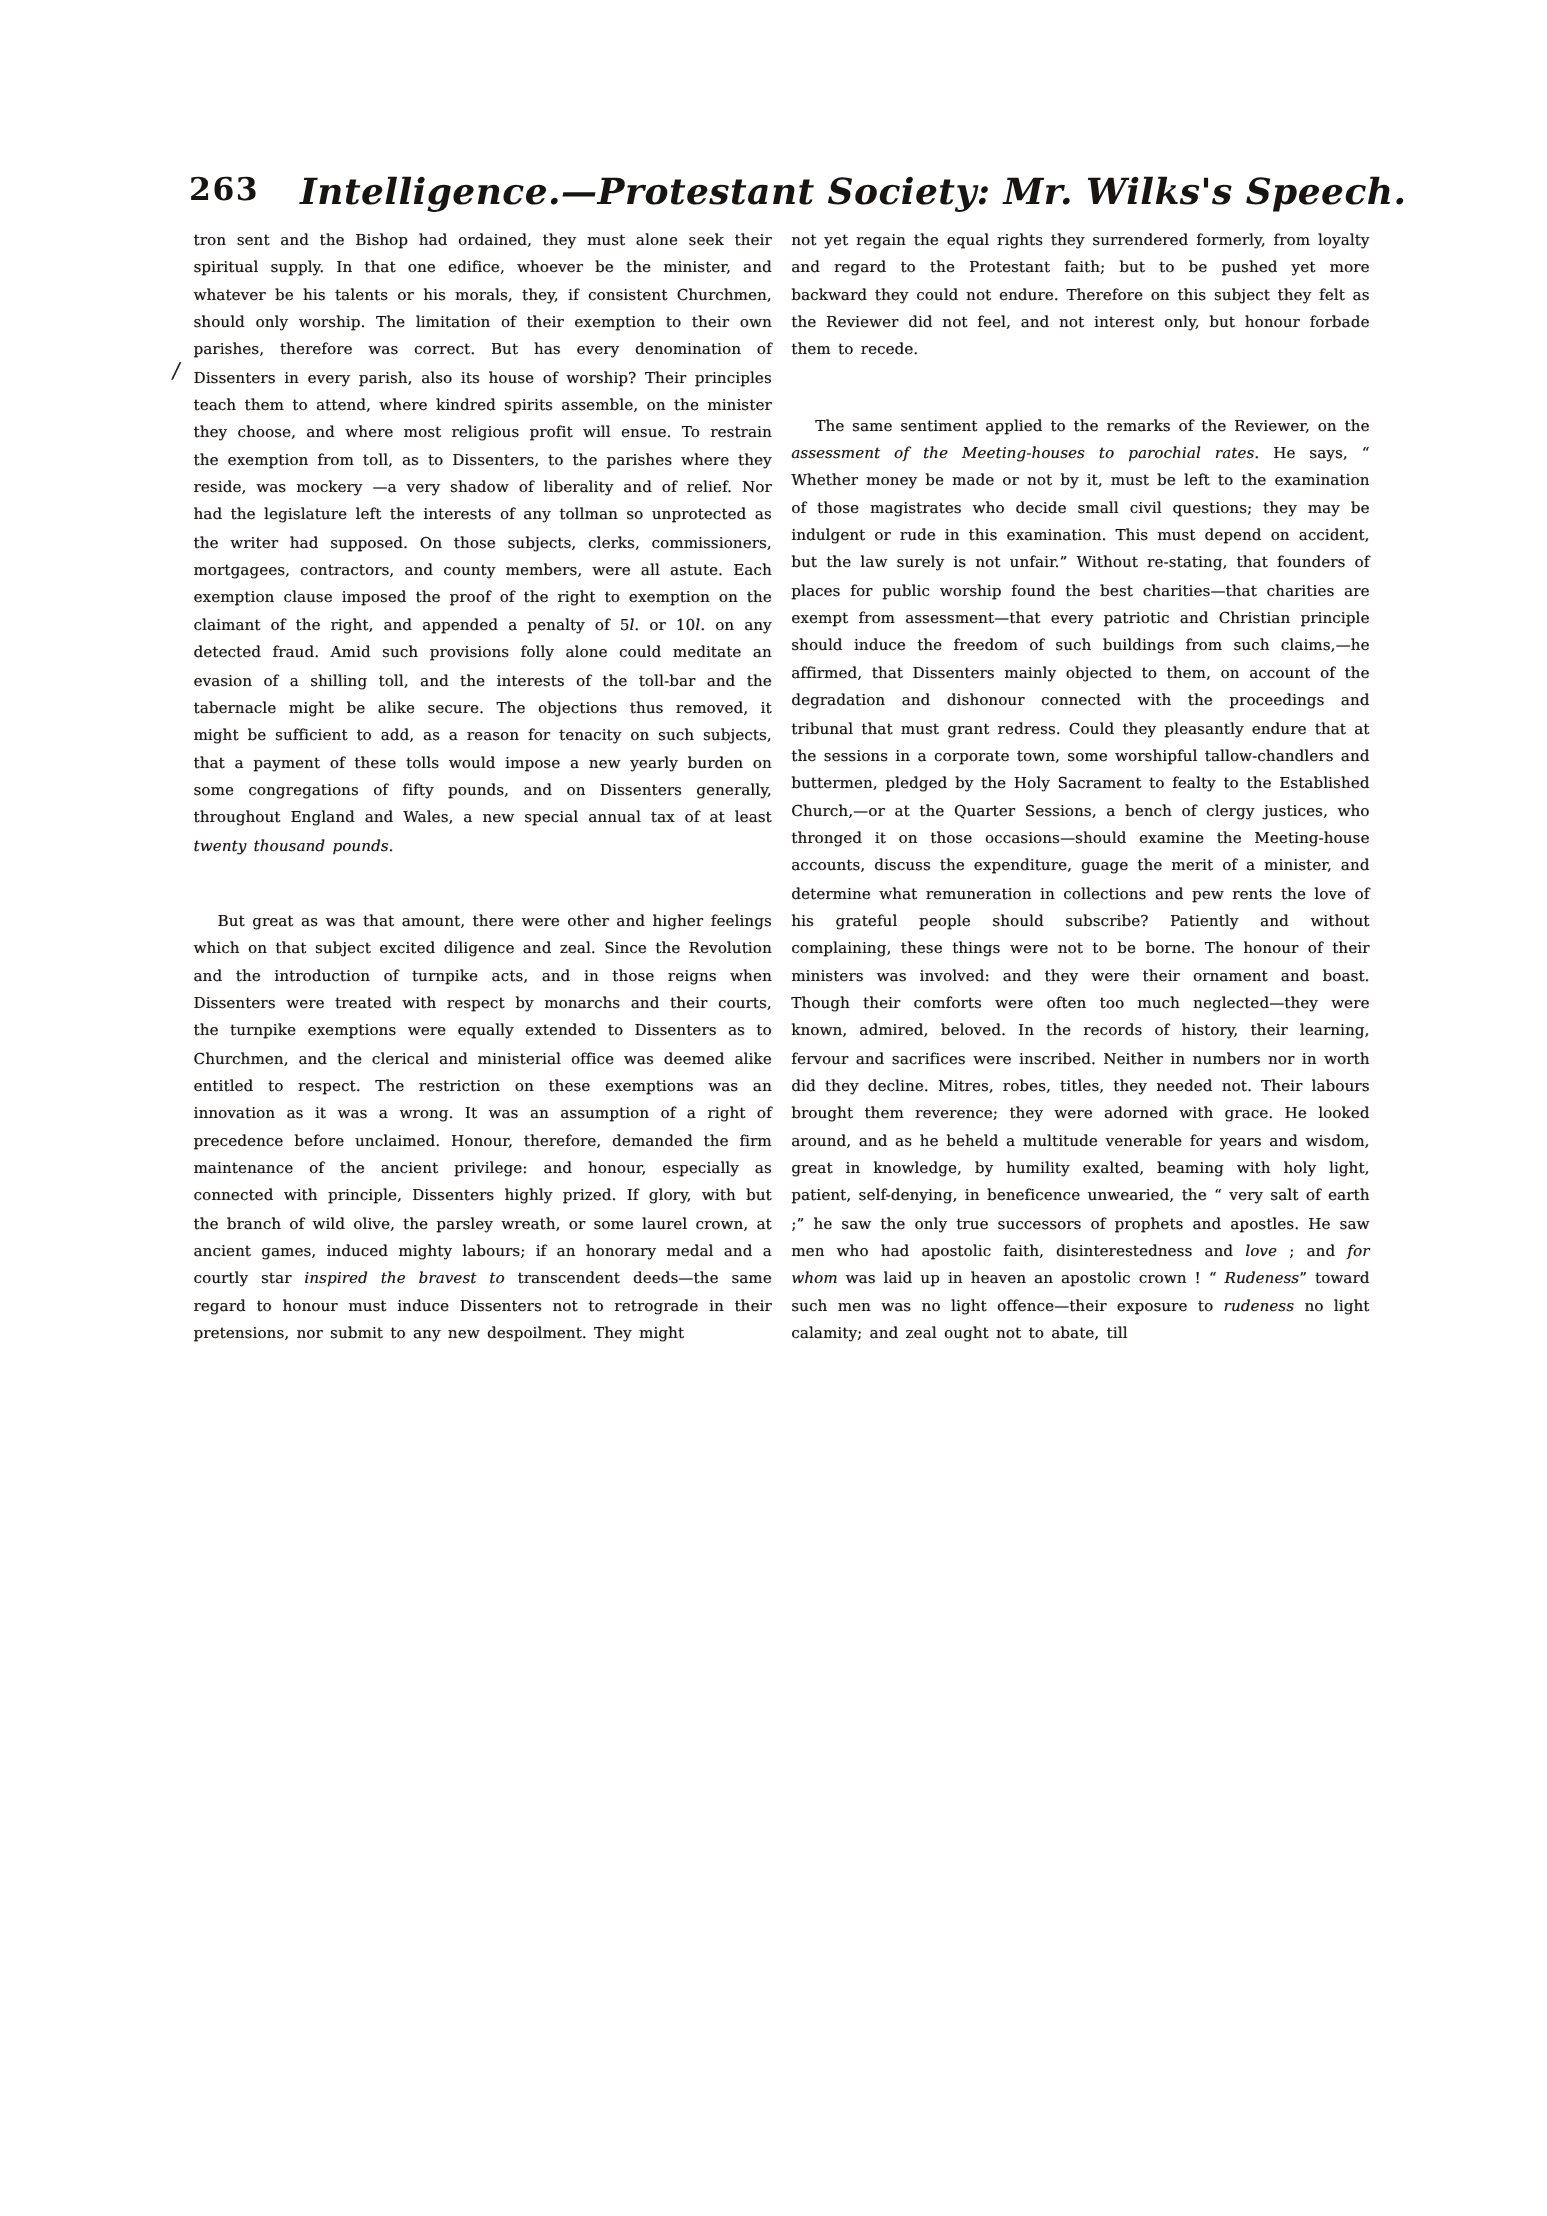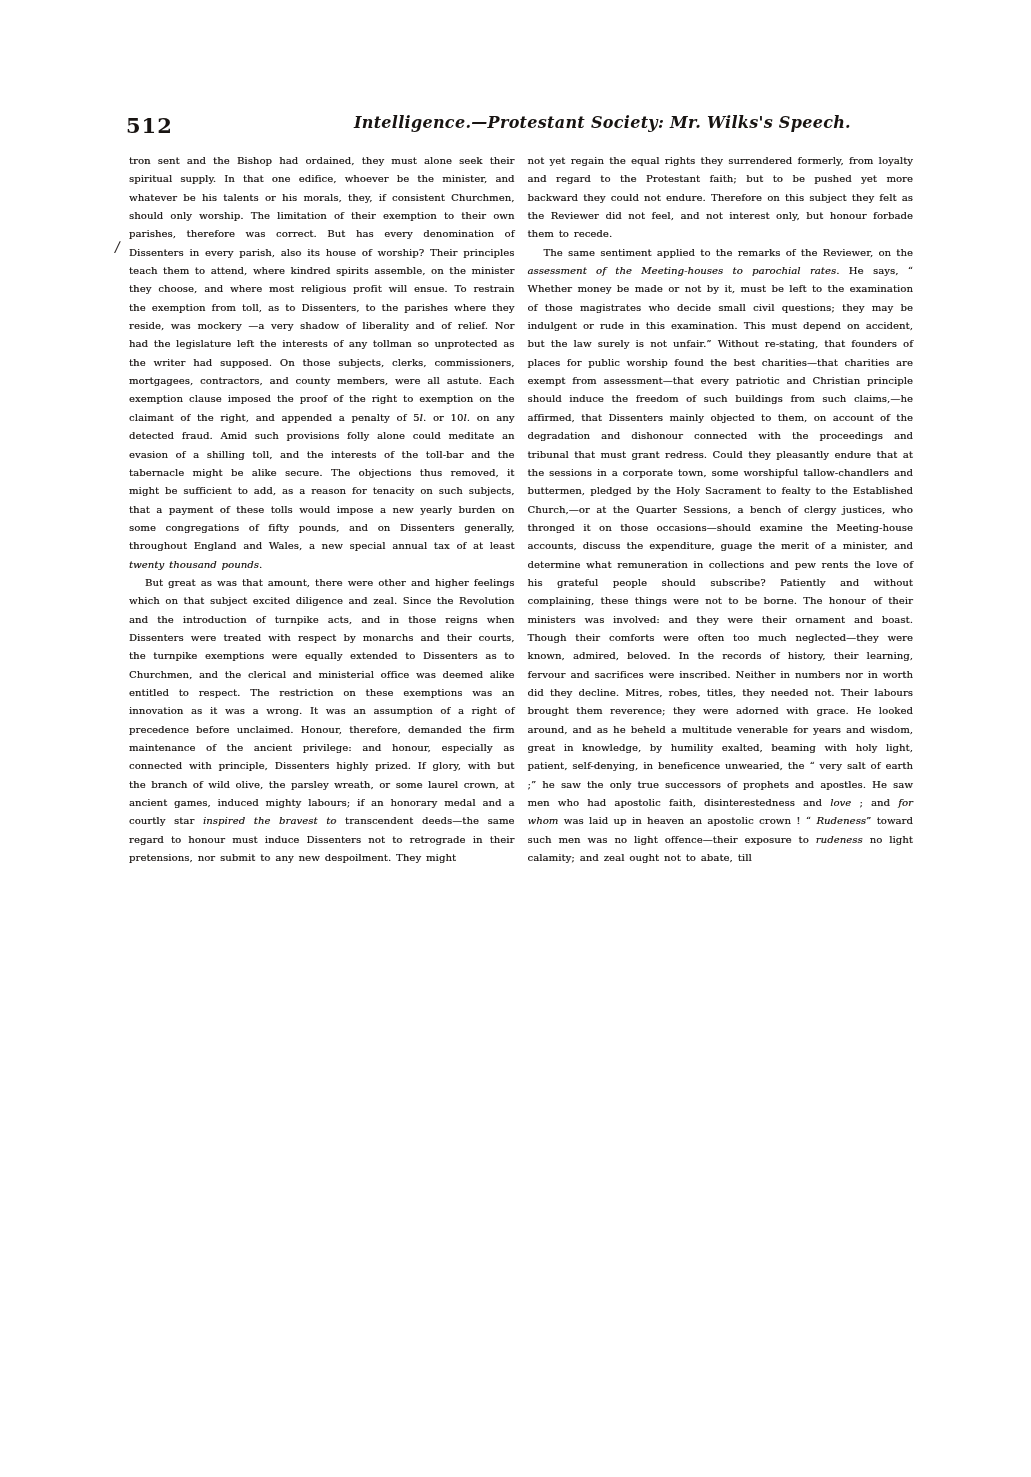--- a/index.html
+++ b/index.html
@@ -29,22 +29,22 @@
     top: 0;
     font-size: 21px;
     font-weight: 700;
     letter-spacing: 1px;
   }
   .running-title {
     position: absolute;
     left: 200px;
     right: 180px;
     top: 0;
-    text-align: right;
-    font-size: 16px;
+    text-align: left;
+    font-size: 24px;
     font-weight: 700;
     font-style: italic;
     letter-spacing: 0.3px;
     white-space: nowrap;
   }
   .columns {
     position: absolute;
     top: 152px;
     left: 129px;
     right: 118px;
@@ -57,38 +57,38 @@
   }
   .para {
     margin: 0;
     font-size: 10px;
     line-height: 18.35px;
     text-align: justify;
     word-spacing: 1.6px;
     letter-spacing: 0.1px;
     text-shadow: 0.3px 0.3px 0.5px rgba(25, 18, 14, 0.55);
   }
-  .para.indent { text-indent: 16px; }
+  .para.indent { text-indent: 16px; margin-top: 32px; }
   .para i { font-style: italic; }
   .margin-mark {
     position: absolute;
     left: 115px;
     top: 238px;
     font-size: 15px;
     color: #2a2423;
     transform: rotate(8deg);
   }
 </style>
 </head>
 <body>
 
 <div class="page">
 
   <div class="header">
-    <span class="page-number">512</span>
+    <span class="page-number">263</span>
     <span class="running-title">Intelligence.—Protestant Society: Mr. Wilks's Speech.</span>
   </div>
 
   <span class="margin-mark">/</span>
 
   <div class="columns">
     <div class="col">
         <p class="para"><span>tron sent and the Bishop had ordained, they must alone seek their spiritual supply. In that one edifice, whoever be the minister, and whatever be his talents or his morals, they, if consistent Churchmen, should only worship. The limitation of their exemption to their own parishes, therefore was correct. But has every denomination of Dissenters in every parish, also its house of worship? Their principles teach them to attend, where kindred spirits assemble, on the minister they choose, and where most religious profit will ensue. To restrain the exemption from toll, as to Dissenters, to the parishes where they reside, was mockery —a very shadow of liberality and of relief. Nor had the legislature left the interests of any tollman so unprotected as the writer had supposed. On those subjects, clerks, commissioners, mortgagees, contractors, and county members, were all astute. Each exemption clause imposed the proof of the right to exemption on the claimant of the right, and appended a penalty of 5</span><i>l</i><span>. or 10</span><i>l</i><span>. on any detected fraud. Amid such provisions folly alone could meditate an evasion of a shilling toll, and the interests of the toll-bar and the tabernacle might be alike secure. The objections thus removed, it might be sufficient to add, as a reason for tenacity on such subjects, that a payment of these tolls would impose a new yearly burden on some congregations of fifty pounds, and on Dissenters generally, throughout England and Wales, a new special annual tax of at least </span><i>twenty thousand pounds</i><span>.</span></p>
         <p class="para indent"><span>But great as was that amount, there were other and higher feelings which on that subject excited diligence and zeal. Since the Revolution and the introduction of turnpike acts, and in those reigns when Dissenters were treated with respect by monarchs and their courts, the turnpike exemptions were equally extended to Dissenters as to Churchmen, and the clerical and ministerial office was deemed alike entitled to respect. The restriction on these exemptions was an innovation as it was a wrong. It was an assumption of a right of precedence before unclaimed. Honour, therefore, demanded the firm maintenance of the ancient privilege: and honour, especially as connected with principle, Dissenters highly prized. If glory, with but the branch of wild olive, the parsley wreath, or some laurel crown, at ancient games, induced mighty labours; if an honorary medal and a courtly star </span><i>inspired the bravest to</i><span> transcendent deeds—the same regard to honour must induce Dissenters not to retrograde in their pretensions, nor submit to any new despoilment. They might</span></p>
       </div>

